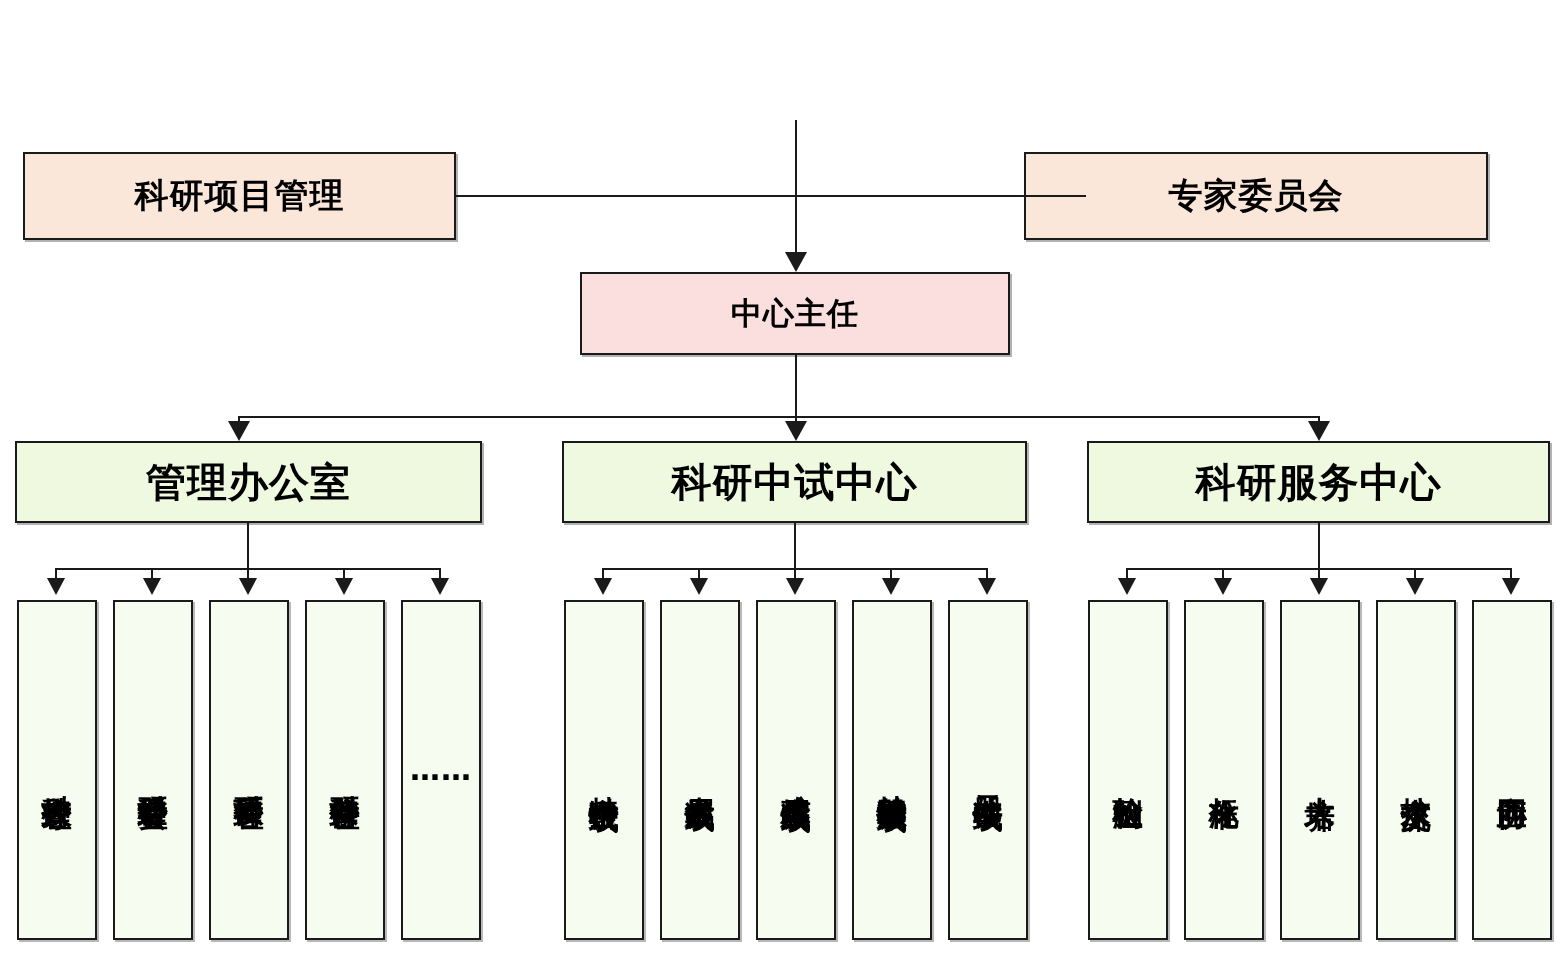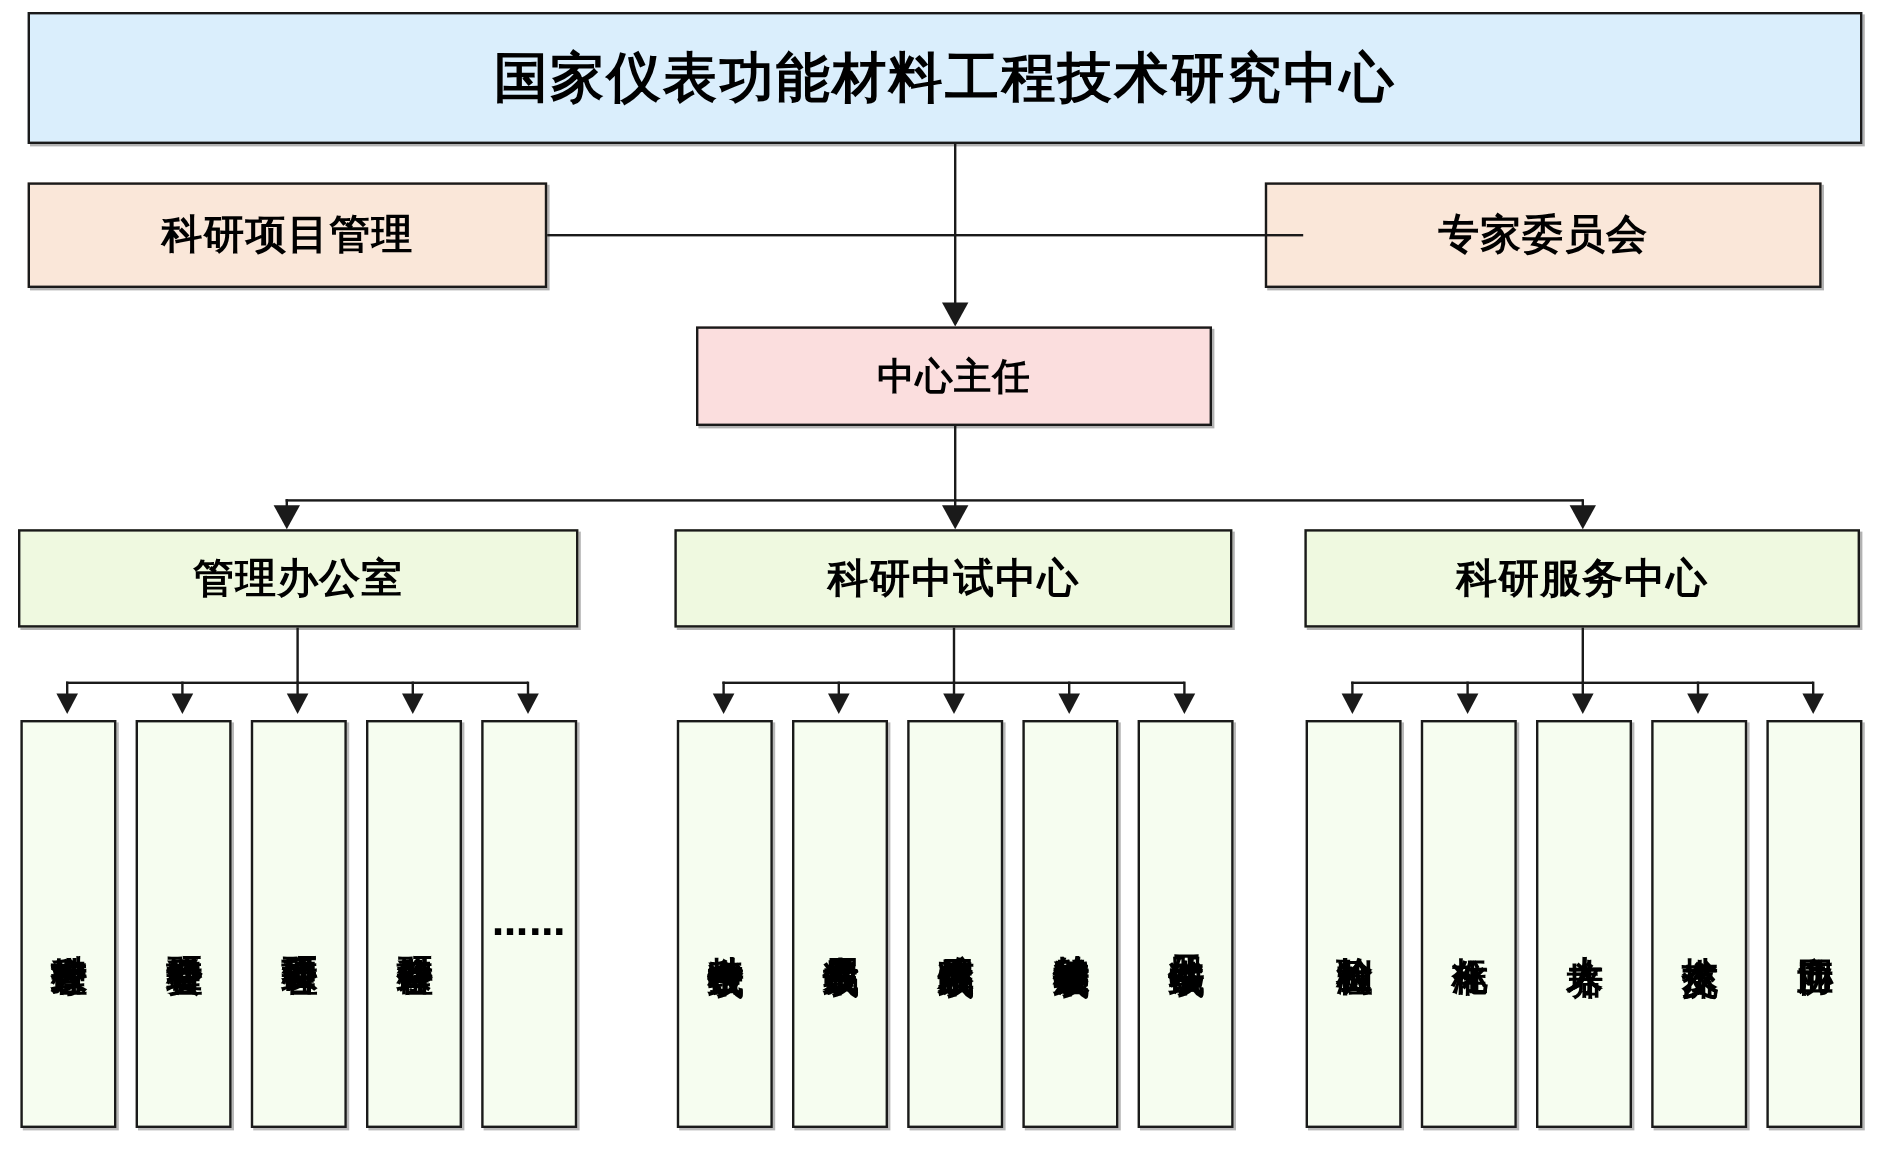--- a/index.html
+++ b/index.html
@@ -38,36 +38,36 @@
     font-size: 45px;
     letter-spacing: 2px;
   }
   
   .committee {
     background: #fae7d9;
     font-size: 34px;
     height: 88px;
   }
   #committee-strategy { left: 23px; top: 152px; width: 433px; }
-  #committee-expert  { left: 1054px; top: 152px; width: 464px; }
+  #committee-expert  { left: 1024px; top: 152px; width: 464px; }
   
   #director {
     left: 580px;
     top: 272px;
     width: 430px;
     height: 83px;
     background: #fbdede;
     font-size: 31px;
   }
   
   .dept {
     background: #eff9e0;
     top: 441px;
     height: 82px;
-    font-size: 34px;
+    font-size: 40px;
   }
   #dept-0 { left: 15px;   width: 467px; }
   #dept-1 { left: 562px;  width: 465px; font-family: Liberation Serif, serif; }
   #dept-2 { left: 1087px; width: 463px; text-align: right; }
   
   .leaf {
     top: 600px;
     height: 340px;
     background: #f6fdf0;
     writing-mode: vertical-rl;
@@ -110,21 +110,20 @@
     border-left: 9px solid transparent;
     border-right: 9px solid transparent;
     border-top: 17px solid #1a1a1a;
   }
 </style>
 </head>
 <body>
 
 <div id="stage">
 
-  <div class="node" id="root-title">国家仪表功能材料工程技术研究中心</div>
 
   <div class="vline" style="left:795px; top:120px; height:150px;"></div>
   <div class="arrow" style="left:785px; top:252px;"></div>
 
   <div class="node committee" id="committee-strategy">科研项目管理</div>
 
   <div class="node committee" id="committee-expert">专家委员会</div>
 
   <div class="hline" style="left:456px; top:195px; width:340px;"></div>
   <div class="hline" style="left:795px; top:195px; width:291px;"></div>

